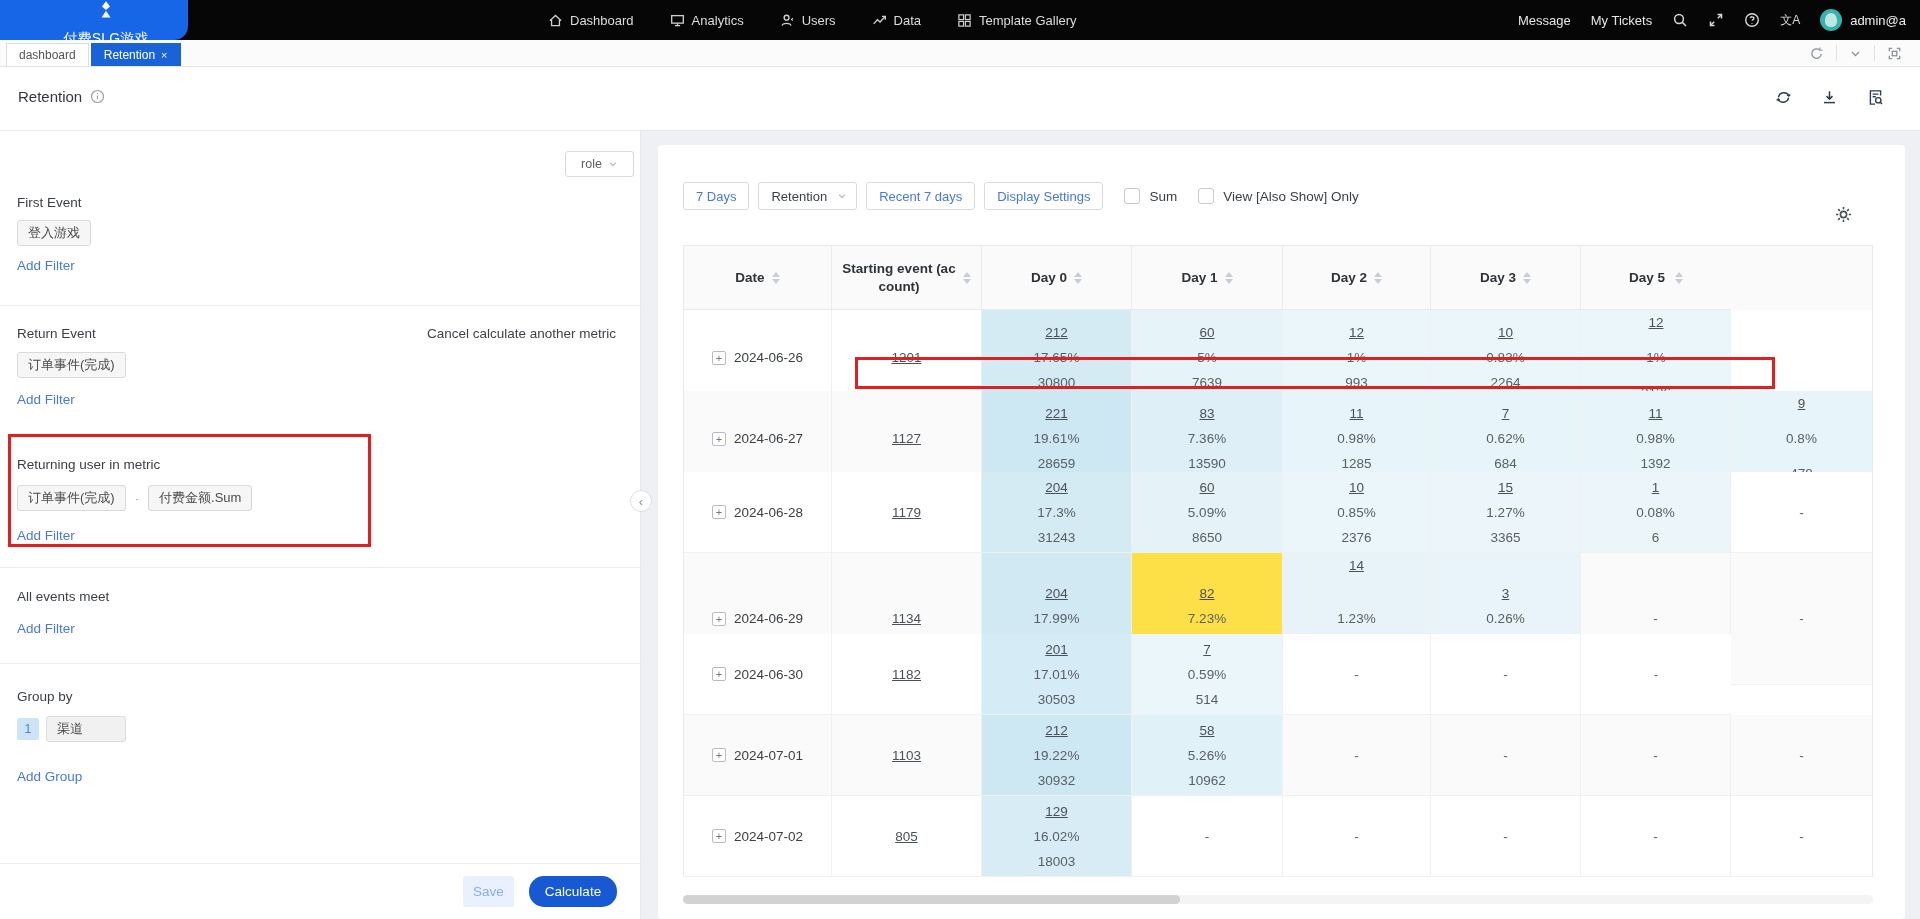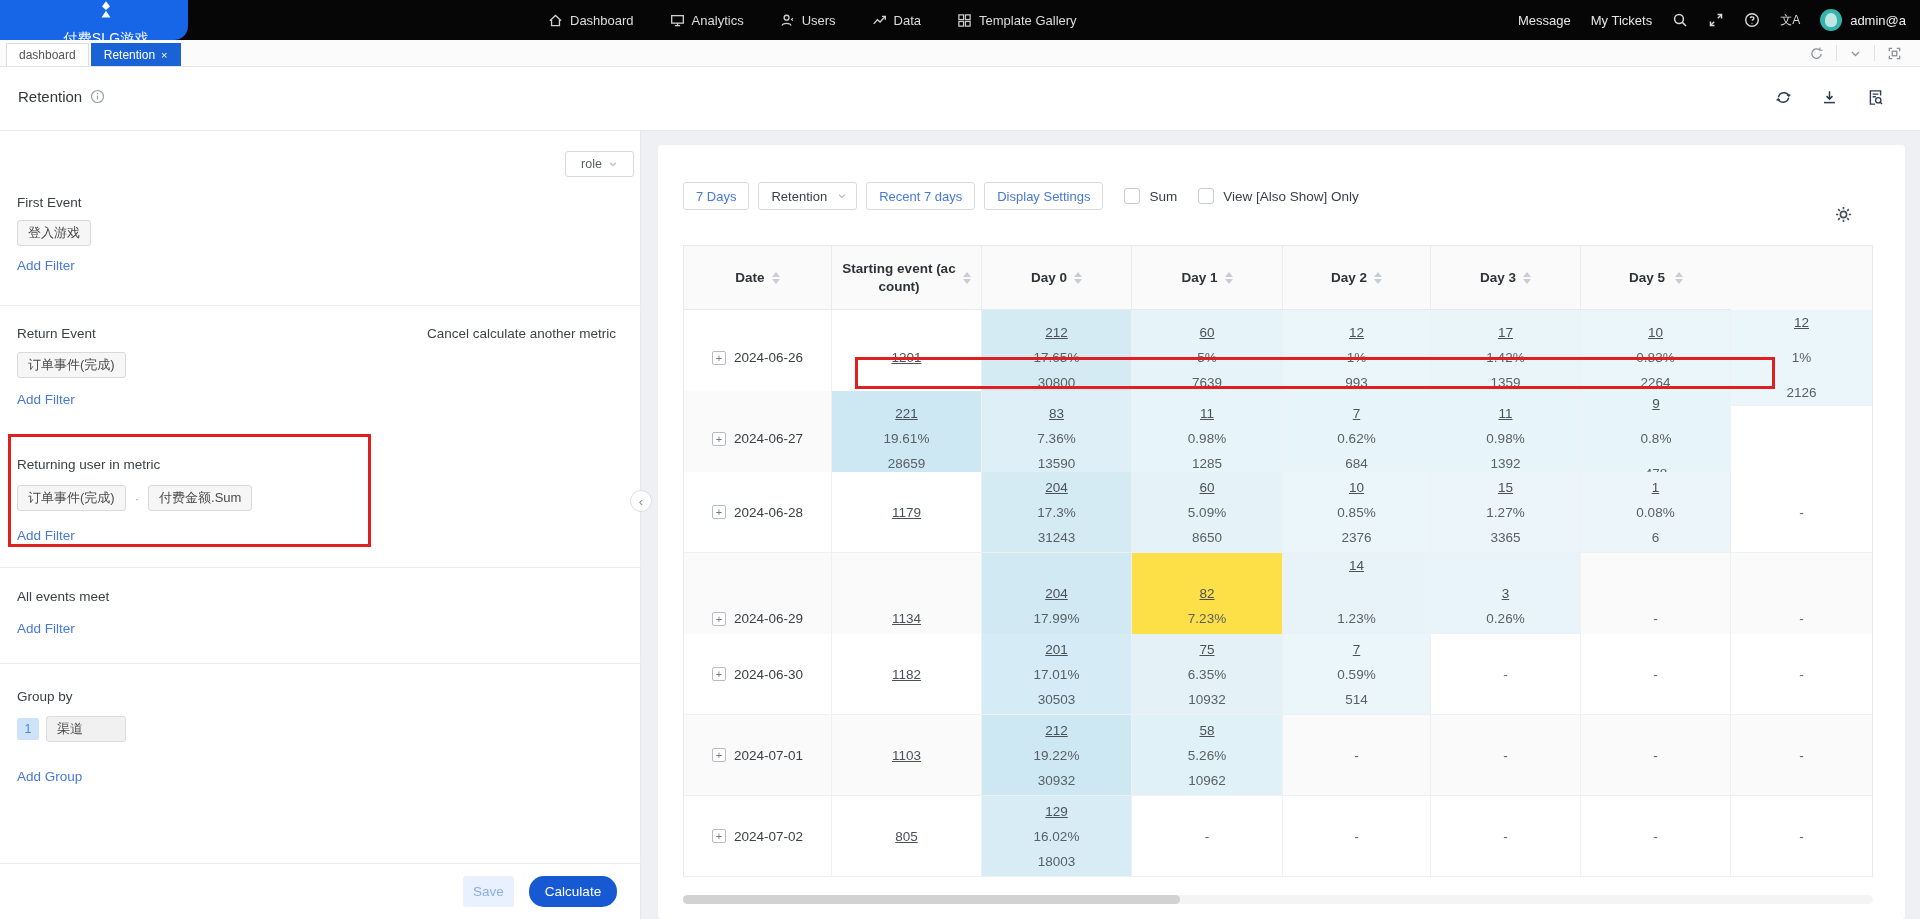--- a/index.html
+++ b/index.html
@@ -405,41 +405,39 @@
           <div class="td" style="background: rgb(230, 243, 249);">
             <a class="cellink ln">60</a>
             <div class="ln">5%</div>
             <div class="ln">7639</div>
           </div>
           <div class="td" style="background: rgb(235, 246, 250);">
             <a class="cellink ln">12</a>
             <div class="ln">1%</div>
             <div class="ln">993</div>
           </div>
-          <div class="td" style="background: rgb(234, 245, 250);">
-            <a class="cellink ln">17</a>
-            <div class="ln">1.42%</div>
-            <div class="ln">1359</div>
-          </div>
           <div class="td" style="background: rgb(235, 246, 250);">
             <a class="cellink ln">10</a>
             <div class="ln">0.83%</div>
             <div class="ln">2264</div>
           </div>
           <div class="td" style="background: rgb(235, 246, 250);">
             <a class="cellink ln">12</a>
             <div class="ln">1%</div>
             <div class="ln">2126</div>
           </div>
         </div>
         <div class="trow">
           <div class="td datecell" style="background: rgb(250, 250, 250);">
             <span class="plus-sq">+</span>
             <span>2024-06-27</span>
           </div>
+          <div class="td" style="background: rgb(250, 250, 250);">
+            <a class="cellink">1127</a>
+          </div>
           <div class="td" style="background: rgb(206, 232, 243);">
             <a class="cellink ln">221</a>
             <div class="ln">19.61%</div>
             <div class="ln">28659</div>
           </div>
           <div class="td" style="background: rgb(222, 239, 247);">
             <a class="cellink ln">83</a>
             <div class="ln">7.36%</div>
             <div class="ln">13590</div>
           </div>
@@ -542,25 +540,20 @@
             <span>2024-06-30</span>
           </div>
           <div class="td" style="background: rgb(255, 255, 255);">
             <a class="cellink">1182</a>
           </div>
           <div class="td" style="background: rgb(213, 235, 245);">
             <a class="cellink ln">201</a>
             <div class="ln">17.01%</div>
             <div class="ln">30503</div>
           </div>
-          <div class="td" style="background: rgb(228, 242, 248);">
-            <a class="cellink ln">75</a>
-            <div class="ln">6.35%</div>
-            <div class="ln">10932</div>
-          </div>
           <div class="td" style="background: rgb(235, 246, 250);">
             <a class="cellink ln">7</a>
             <div class="ln">0.59%</div>
             <div class="ln">514</div>
           </div>
           <div class="td" style="background: rgb(255, 255, 255);">
             <span>-</span>
           </div>
           <div class="td" style="background: rgb(255, 255, 255);">
             <span>-</span>

